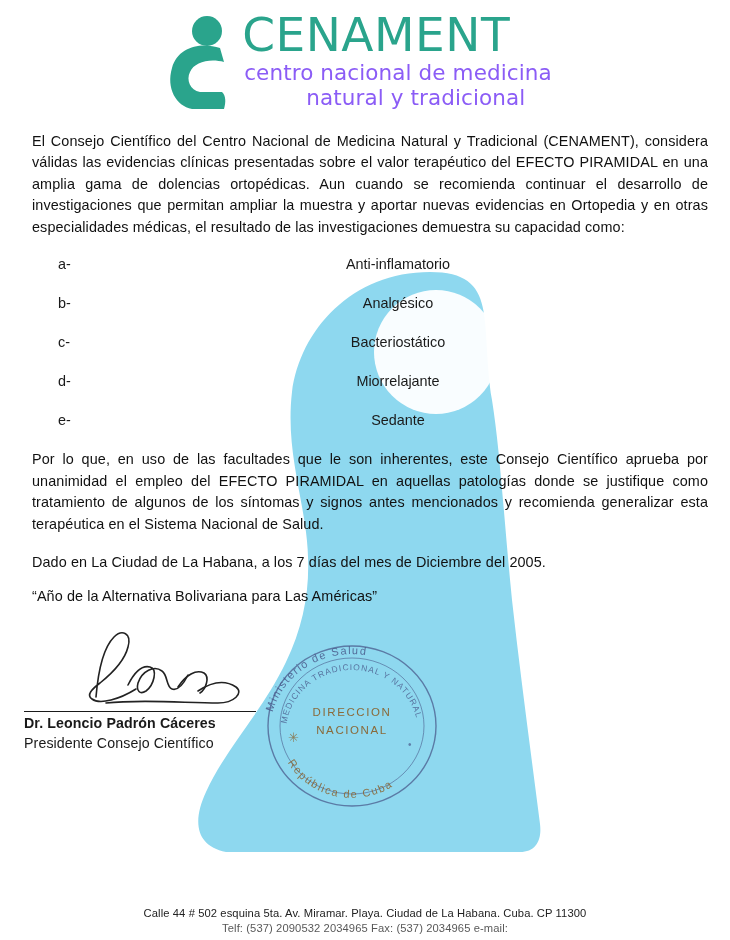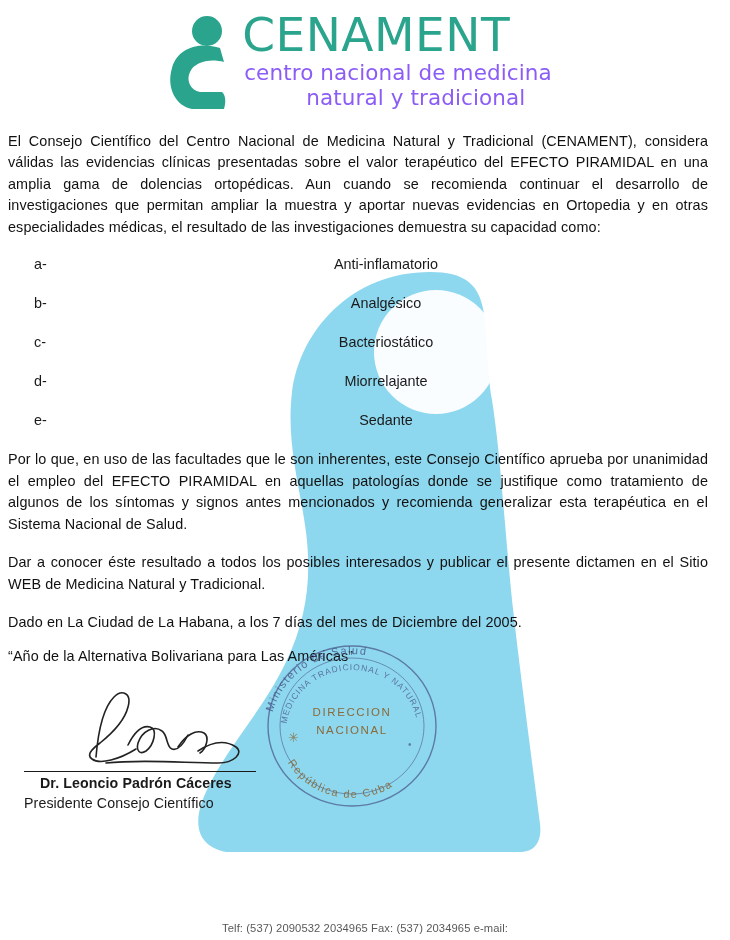--- a/index.html
+++ b/index.html
@@ -72,21 +72,21 @@
     line-height: 1.18;
     letter-spacing: 0.1px;
   }
   .logo-sub1 { margin-top: 2px; padding-left: 2px; }
   .logo-sub2 { padding-left: 64px; }
 
   
   .content {
     position: relative;
     z-index: 2;
-    padding: 16px 22px 0 8px;
+    padding: 16px 22px 0 32px;
   }
   p.para {
     margin: 0 0 0 0;
     font-size: 14.4px;
     line-height: 21.5px;
     text-align: justify;
     color: #111;
     letter-spacing: 0.1px;
   }
   .para + .para { margin-top: 17px; }
@@ -128,21 +128,21 @@
   }
   .sign-rule {
     position: absolute;
     left: 24px;
     top: 82px;
     width: 232px;
     border-top: 1.6px solid #1a1a1a;
   }
   .sign-name {
     position: absolute;
-    left: 40px;
+    left: 24px;
     top: 86px;
     font-size: 14.2px;
     font-weight: bold;
     letter-spacing: 0.1px;
   }
   .sign-role {
     position: absolute;
     left: 24px;
     top: 106px;
     font-size: 14.2px;
@@ -249,21 +249,20 @@
         <span class="txt">Miorrelajante</span>
       </li>
       <li>
         <span class="marker">e-</span>
         <span class="txt">Sedante</span>
       </li>
     </ul>
 
     <p class="para block-after-list"><span>Por lo que, en uso de las facultades que le son inherentes, este Consejo Científico aprueba por unanimidad </span><span class="italic">el empleo</span><span> del EFECTO PIRAMIDAL en aquellas patologías donde se justifique como tratamiento de algunos de los síntomas y signos antes mencionados y recomienda generalizar esta terapéutica en el Sistema Nacional de Salud.</span></p>
 
-    <p class="para">Dar a conocer éste resultado a todos los posibles interesados y publicar el presente dictamen en el Sitio WEB de Medicina Natural y Tradicional.</p>
 
     <p class="para">Dado en La Ciudad de La Habana, a los 7 días del mes de Diciembre del 2005.</p>
     <p class="para" style="margin-top:12px;">“Año de la Alternativa Bolivariana para Las Américas”</p>
   </div>
 
   <div class="sign-area">
     <svg class="signature-svg" width="200" height="90" viewBox="0 0 200 90" xmlns="http://www.w3.org/2000/svg">
       <g fill="none" stroke="#222" stroke-width="1.6" stroke-linecap="round">
         <path d="M38 72 C40 48 44 24 56 12 C64 4 74 8 70 22 C66 38 52 50 42 58 C34 64 28 70 34 74 C42 80 62 74 78 64"></path>
         <path d="M70 60 C76 48 84 40 92 42 C100 44 96 60 88 66 C82 70 78 66 80 58 C84 46 96 40 104 46 C110 50 108 62 114 64 C120 66 126 58 130 50"></path>
@@ -293,16 +292,17 @@
     <text font-family="'Liberation Sans',sans-serif" font-size="11" fill="#8a6a3a" opacity="0.9" letter-spacing="1.6">
       <textPath href="#arcBottom" startOffset="16%">República de Cuba</textPath>
     </text>
     <text x="100" y="80" text-anchor="middle" font-family="'Liberation Sans',sans-serif" font-size="11.5" fill="#8a6a3a" letter-spacing="1.6">DIRECCION</text>
     <text x="100" y="98" text-anchor="middle" font-family="'Liberation Sans',sans-serif" font-size="11.5" fill="#8a6a3a" letter-spacing="1.6">NACIONAL</text>
     <text x="36" y="106" font-family="'Liberation Sans',sans-serif" font-size="13" fill="#8a6a3a" opacity="0.8">✳</text>
     <text x="156" y="112" font-family="'Liberation Sans',sans-serif" font-size="10" fill="#4a5b8c" opacity="0.7">•</text>
   </svg>
 
   <div class="footer">
+    <div class="line1">Calle 44 # 502 esquina 5ta. Av. Miramar. Playa. Ciudad de La Habana. Cuba. CP 11300</div>
     <div class="line2">Telf: (537) 2090532  2034965    Fax: (537) 2034965     e-mail:</div>
   </div>
 
 </div>
 
 </body></html>

